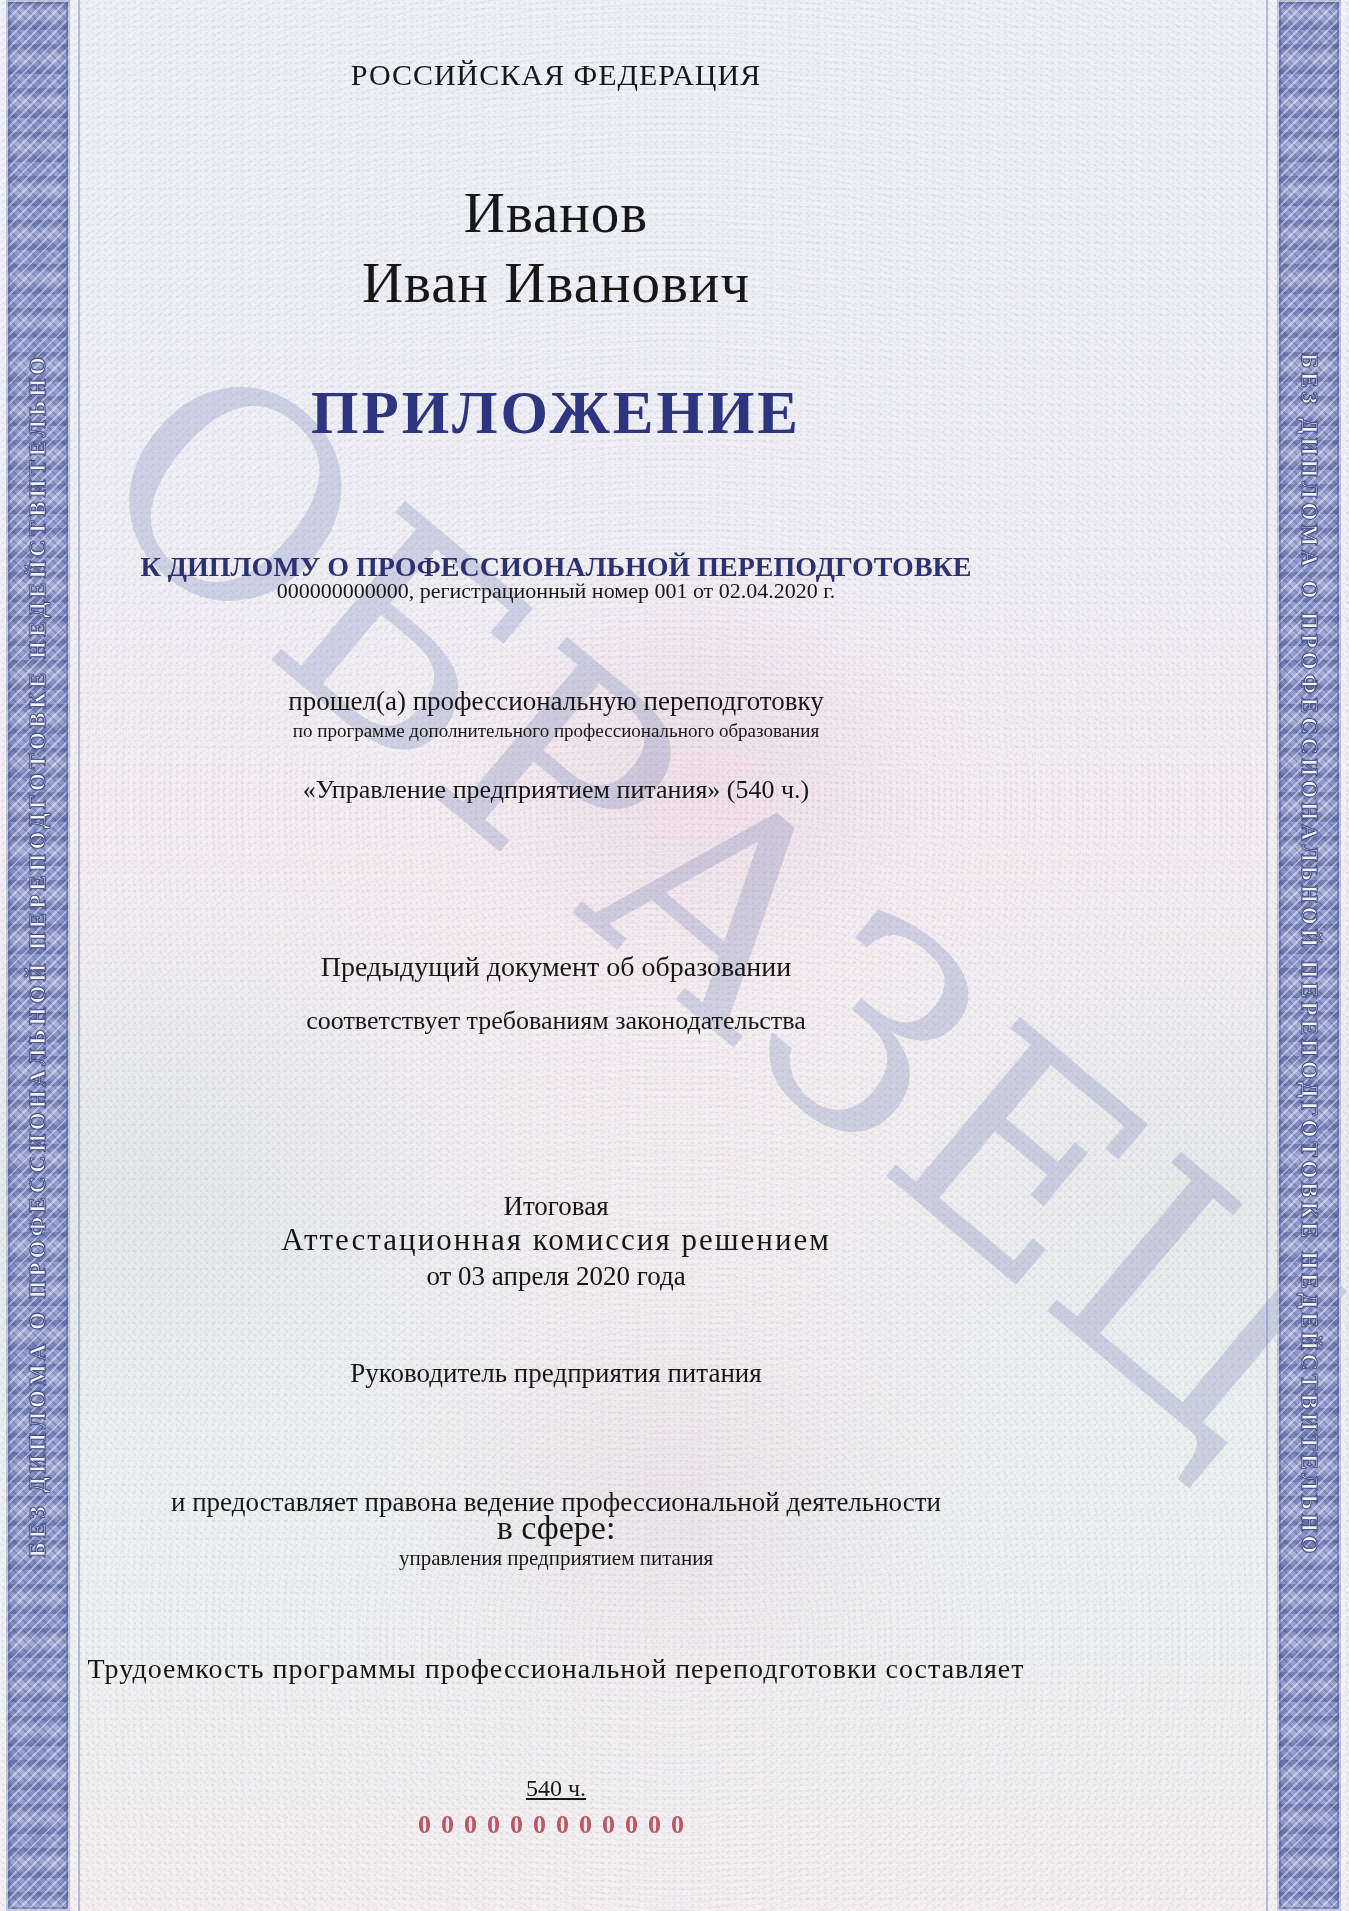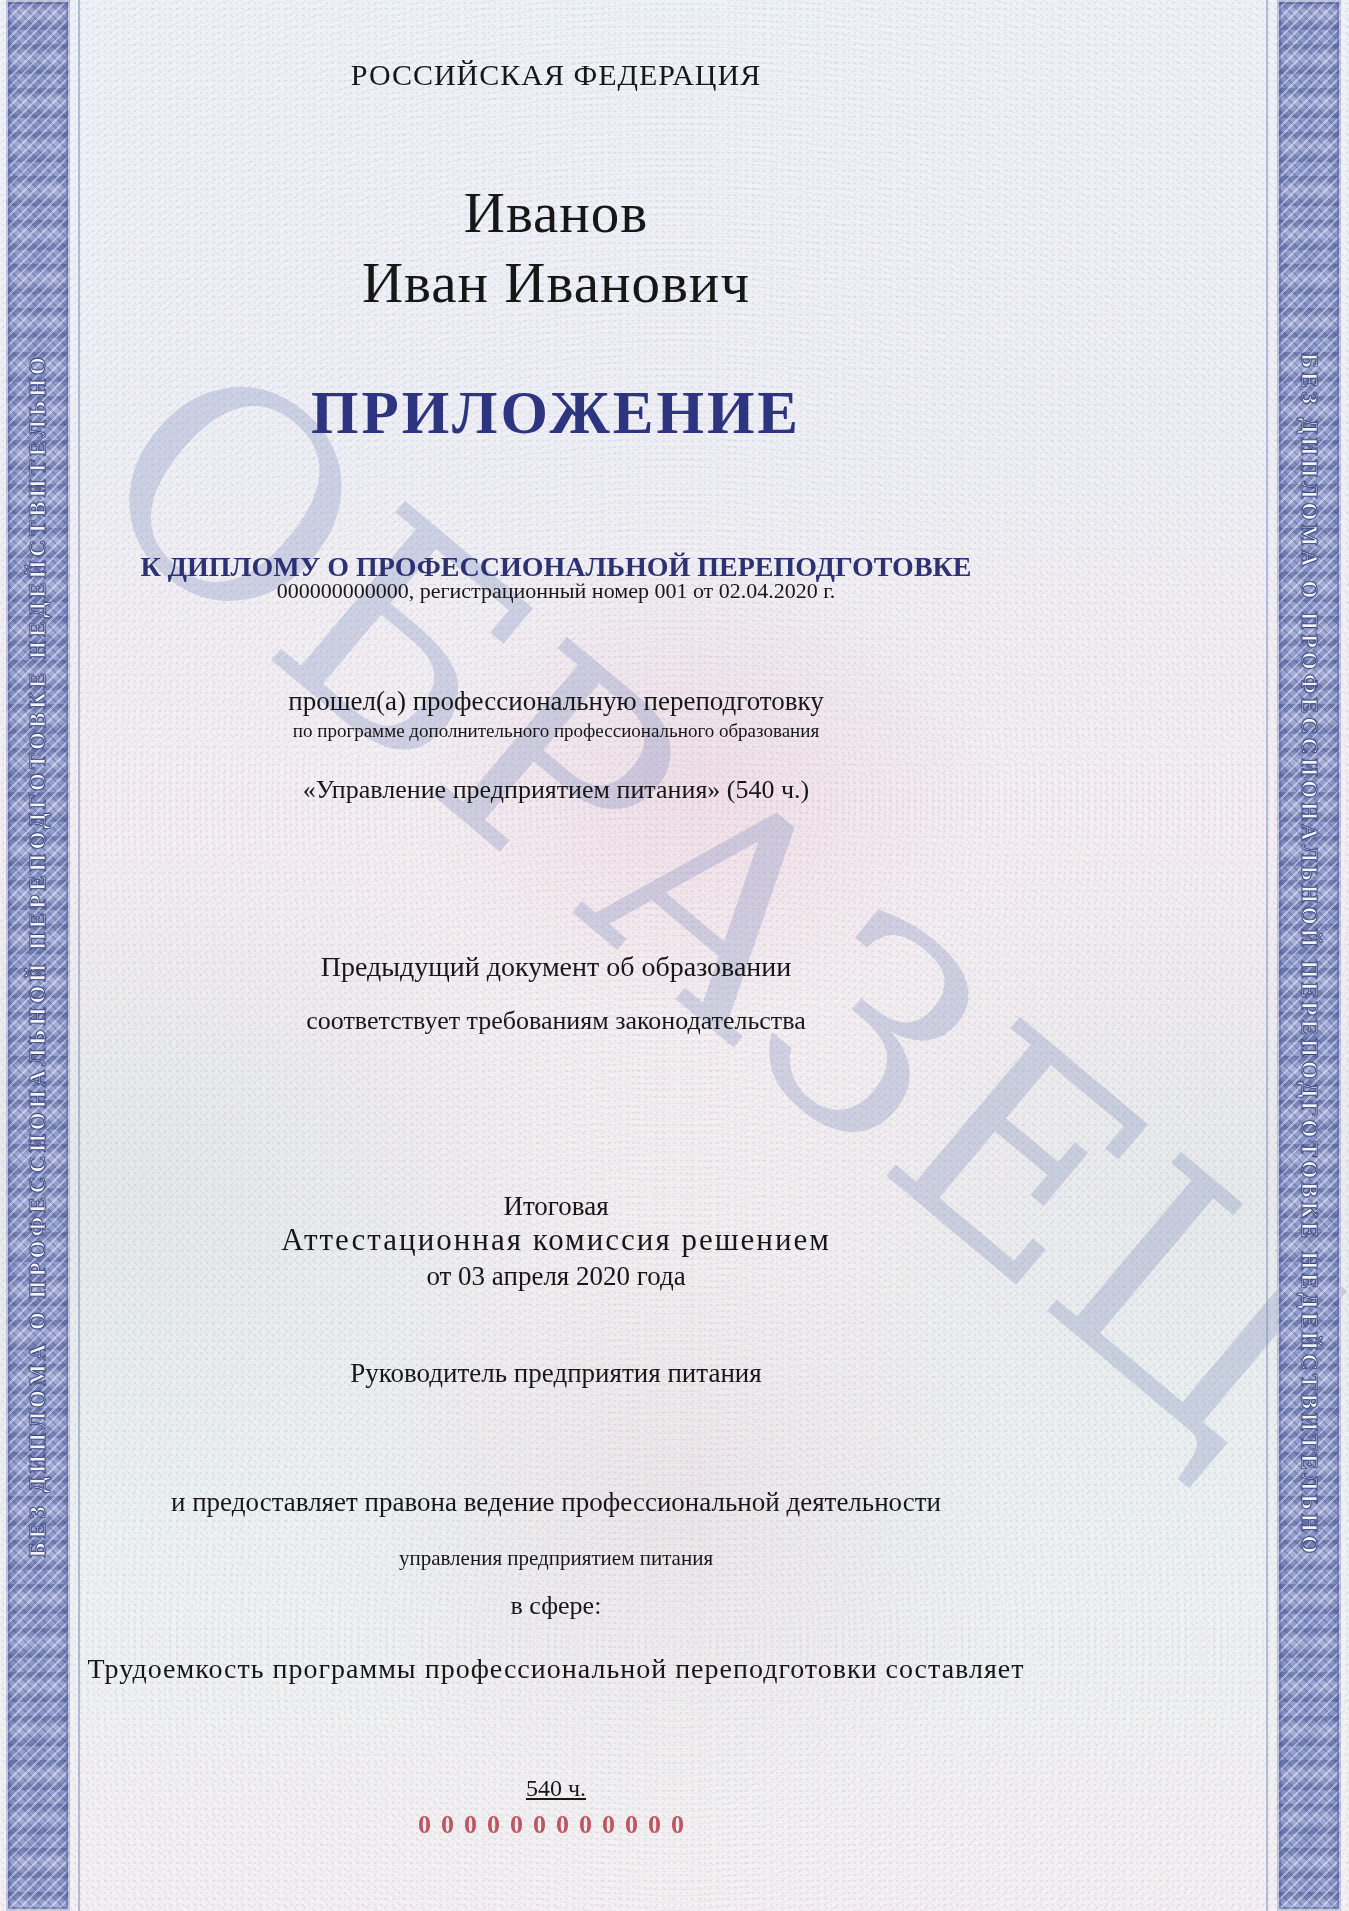--- a/index.html
+++ b/index.html
@@ -92,21 +92,21 @@
   .l-ret2      { top:720px;  font-size:19px; }
   .l-prog      { top:775px;  font-size:26px; }
   .l-prev1     { top:951px;  font-size:28px; }
   .l-prev2     { top:1006px; font-size:26px; }
   .l-comm1     { top:1191px; font-size:27px; }
   .l-comm2     { top:1222px; font-size:31px; letter-spacing:2px; }
   .l-comm3     { top:1261px; font-size:27px; }
   .l-qual1     { top:1328px; font-size:27px; }
   .l-qual2     { top:1358px; font-size:27px; }
   .l-rights    { top:1487px; font-size:27px; }
-  .l-sphere    { top:1591px; font-size:26px; }
+  .l-sphere    { top:1509px; font-size:34px; }
   .l-sphereval { top:1546px; font-size:21px; }
   .l-work      { top:1653px; font-size:28px; letter-spacing:1px; }
   .l-hours     { top:1775px; font-size:24px;text-decoration:underline; }
   .l-serial    { top:1810px; font-size:26px; font-weight:bold; color:#bf5562; letter-spacing:10px; }
 </style>
 </head>
 <body>
 
 <div class="page">
 

